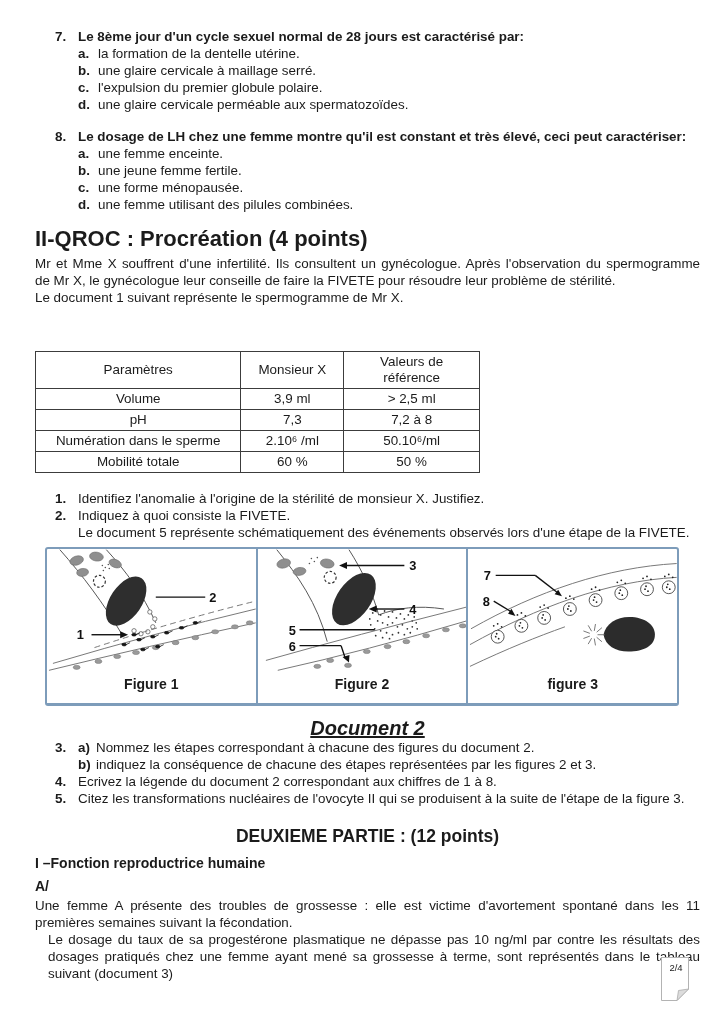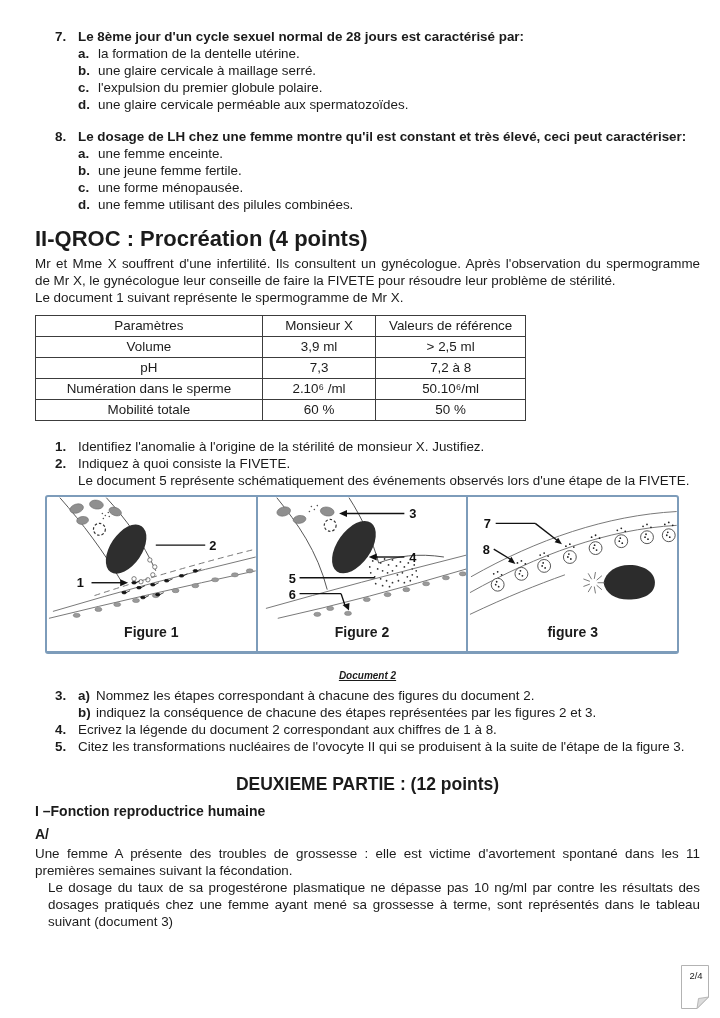--- a/index.html
+++ b/index.html
@@ -12,44 +12,44 @@
   .q-num{flex:none;width:23px;}
   .q-opt{display:flex;padding-left:43px;white-space:nowrap;}
   .opt-letter{flex:none;width:20px;font-weight:bold;}
   
   .section-heading{font-size:22px;line-height:22px;font-weight:bold;margin:6px 0 5px 0;}
   .jline{white-space:nowrap;text-align:justify;text-align-last:justify;}
   .lastline{white-space:nowrap;text-align:left;text-align-last:left;}
   
   .doc1-row{display:flex;margin-top:9px;}
   .doc1-label{flex:none;width:150px;padding-left:50px;padding-top:46px;font-weight:bold;font-style:italic;text-decoration:underline;box-sizing:border-box;}
-  table.sperm{border-collapse:collapse;width:491px;}
+  table.sperm{border-collapse:collapse;width:445px;margin-top:36px;}
   table.sperm th,table.sperm td{border:1px solid #3c3c3c;font-weight:normal;text-align:center;vertical-align:middle;padding:2px 8px;line-height:16px;}
   
   .q-list{margin-top:17px;}
   .q-row{display:flex;padding-left:20px;white-space:nowrap;}
   .q-row .q-num{font-weight:bold;}
   .q-sub{display:flex;padding-left:43px;white-space:nowrap;}
   .sub-prefix{flex:none;width:18px;font-weight:bold;}
   .doc2-intro{padding-left:43px;white-space:nowrap;}
   
   .figbox{margin:6px 0 0 10px;width:634px;border:2px solid #7d9cba;border-bottom-width:3px;border-radius:3px;display:flex;background:#fff;box-sizing:border-box;}
   .fig-panel{flex:1;display:flex;flex-direction:column;border-left:2px solid #7d9cba;min-width:0;}
   .fig-panel:first-child{border-left:none;}
   svg.fig{display:block;width:100%;height:122px;}
   svg.fig text{font-family:"Liberation Sans","DejaVu Sans",sans-serif;font-weight:bold;font-size:13px;fill:#111;}
   .fig-caption{text-align:center;font-weight:bold;font-size:14px;line-height:20px;padding:3px 0 9px 0;}
-  .doc2-label{text-align:center;font-weight:bold;font-style:italic;text-decoration:underline;font-size:10px;line-height:18px;margin:13px 0 2px 0;}
+  .doc2-label{text-align:center;font-weight:bold;font-style:italic;text-decoration:underline;font-size:20px;line-height:18px;margin:13px 0 2px 0;}
   
   .part2-heading{font-size:17.5px;line-height:22px;font-weight:bold;margin:18px 0 6px 0;text-align:center;}
   .part2-sub1{font-size:14px;line-height:20px;font-weight:bold;margin:0 0 5px 0;}
   .part2-sub2{font-size:14px;line-height:17px;font-weight:bold;margin:0 0 2px 0;}
   .p2-indent{margin-left:13px;}
   
-  .corner-note{position:absolute;top:956px;right:10px;margin-top:8px;}
+  .corner-note{position:absolute;top:956px;right:30px;}
 </style>
 </head>
 <body>
 
 <div class="page">
 <div class="content">
 
   <div class="q-block">
     <div class="q-head">
       <span class="q-num">7.</span>

